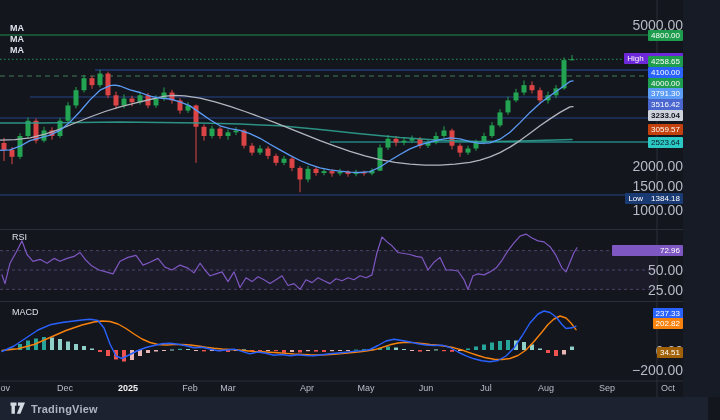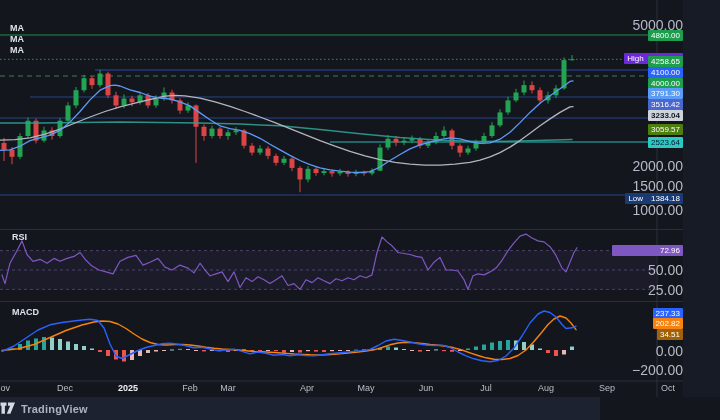--- a/index.html
+++ b/index.html
@@ -7,30 +7,30 @@
   .app{position:relative;width:720px;height:420px;background:#14161d;overflow:hidden;
        font-family:"Liberation Sans",sans-serif;-webkit-font-smoothing:antialiased;}
   #chart-svg{position:absolute;left:0;top:0;}
   .outer-right{position:absolute;left:683px;top:0;width:37px;height:397px;background:#171b25;}
   .legend{position:absolute;left:10px;top:9px;font-size:10px;color:#c7ccd6;white-space:nowrap;z-index:5;}
   .legend .sym{font-weight:bold;color:#e8eaf0;font-size:10.5px;margin-right:7px;}
   .legend .lbl{color:#b6bcc8;margin-left:6px;}
   .legend .val{color:#2aa35c;}
   .legend .chg{color:#2aa35c;margin-left:6px;}
   .ma-label{position:absolute;left:10px;font-size:9px;font-weight:bold;color:#dde1e9;z-index:5;}
-  .pane-label{position:absolute;left:12px;font-size:9px;font-weight:bold;color:#dde1e9;z-index:5;}
+  .pane-label{position:absolute;left:12px;font-size:9px;font-weight:normal;color:#dde1e9;z-index:5;}
   .scale-tick{position:absolute;right:37px;font-size:14px;color:#b4bac6;line-height:11px;height:11px;
               text-align:right;z-index:3;white-space:nowrap;}
   .scale-badge{position:absolute;right:37px;font-size:8px;color:#fff;line-height:11px;height:11px;
                padding:0 3px;border-radius:1px;text-align:left;z-index:4;white-space:nowrap;}
   .scale-badge .pfx{margin-right:8px;}
   .month{position:absolute;top:383px;transform:translateX(-50%);font-size:9px;color:#b8bdc9;z-index:4;}
   .month.bold{color:#eef0f4;font-weight:bold;}
-  .footer{position:absolute;left:0;top:397px;width:600px;height:23px;background:#1c2230;z-index:6;
-          display:flex;align-items:center;}
+  .footer{position:absolute;left:0;top:397px;width:708px;height:23px;background:#1c2230;z-index:6;
+          display:flex;align-items:center;padding-left:10px;}
   .brand{margin-left:5px;font-size:11px;font-weight:bold;color:#aeb4c0;letter-spacing:.2px;}
 </style>
 </head>
 <body>
 
 <div class="app">
 
   <svg id="chart-svg" width="720" height="397">
       <rect x="0" y="0" width="720" height="397" fill="#14161d"></rect>
       <rect x="0" y="250.5" width="656" height="39" fill="rgba(126,87,194,0.08)"></rect>
@@ -285,34 +285,34 @@
   <div id="price-scale">
       <div class="scale-tick" style="top: 19.5px;">5000.00</div>
       <div class="scale-badge" style="top: 29.5px; background: rgb(31, 157, 78); color: rgb(255, 255, 255);">4800.00</div>
       <div class="scale-badge" style="top: 53px; background: #6d28d9; color: rgb(255, 255, 255);"><span class="pfx">High</span>4349.11</div>
       <div class="scale-badge" style="top: 56px; background: rgb(31, 157, 78); color: rgb(255, 255, 255);">4258.65</div>
       <div class="scale-badge" style="top: 66.5px; background: rgb(41, 98, 255); color: rgb(255, 255, 255);">4100.00</div>
       <div class="scale-badge" style="top: 77.5px; background: rgb(31, 157, 78); color: rgb(255, 255, 255);">4000.00</div>
       <div class="scale-badge" style="top: 88px; background: rgb(91, 156, 246); color: rgb(255, 255, 255);">3791.30</div>
       <div class="scale-badge" style="top: 99px; background: rgb(74, 102, 207); color: rgb(255, 255, 255);">3516.42</div>
       <div class="scale-badge" style="top: 109.5px; background: rgb(207, 211, 220); color: rgb(19, 22, 31); font-weight: bold;">3233.04</div>
-      <div class="scale-badge" style="top: 123.5px; background: #4d7c0f; color: rgb(255, 255, 255);">3059.57</div>
+      <div class="scale-badge" style="top: 123.5px; background: #c2410c; color: rgb(255, 255, 255);">3059.57</div>
       <div class="scale-badge" style="top: 137px; background: rgb(44, 200, 196); color: rgb(12, 26, 38);">2523.64</div>
       <div class="scale-tick" style="top: 160.5px; text-align: center;">2000.00</div>
       <div class="scale-tick" style="top: 180.5px;">1500.00</div>
       <div class="scale-badge" style="top: 192.5px; background: rgb(26, 58, 116); color: rgb(255, 255, 255);"><span class="pfx">Low</span>1384.18</div>
       <div class="scale-tick" style="top: 204.5px;">1000.00</div>
       <div class="scale-badge" style="top: 244.5px; background: rgb(126, 87, 194); color: rgb(255, 255, 255); padding-left: 48px;">72.96</div>
       <div class="scale-tick" style="top: 264.5px;">50.00</div>
       <div class="scale-tick" style="top: 284.5px;">25.00</div>
       <div class="scale-tick" style="top: 345.5px;">0.00</div>
       <div class="scale-tick" style="top: 364.5px;">−200.00</div>
       <div class="scale-badge" style="top: 307.5px; background: rgb(41, 98, 255); color: rgb(255, 255, 255);">237.33</div>
       <div class="scale-badge" style="top: 317.5px; background: rgb(247, 130, 13); color: rgb(255, 255, 255);">202.82</div>
-      <div class="scale-badge" style="top: 329px; background: #a16207; color: rgb(255, 255, 255);">34.51</div>
+      <div class="scale-badge" style="top: 347px; background: #a16207; color: rgb(255, 255, 255);">34.51</div>
     </div>
   <div id="time-axis">
       <div class="month" style="left: 2px;">Nov</div>
       <div class="month" style="left: 65px;">Dec</div>
       <div class="month bold" style="left: 128px;">2025</div>
       <div class="month" style="left: 190px;">Feb</div>
       <div class="month" style="left: 228px;">Mar</div>
       <div class="month" style="left: 307px;">Apr</div>
       <div class="month" style="left: 366px;">May</div>
       <div class="month" style="left: 426px;">Jun</div>

